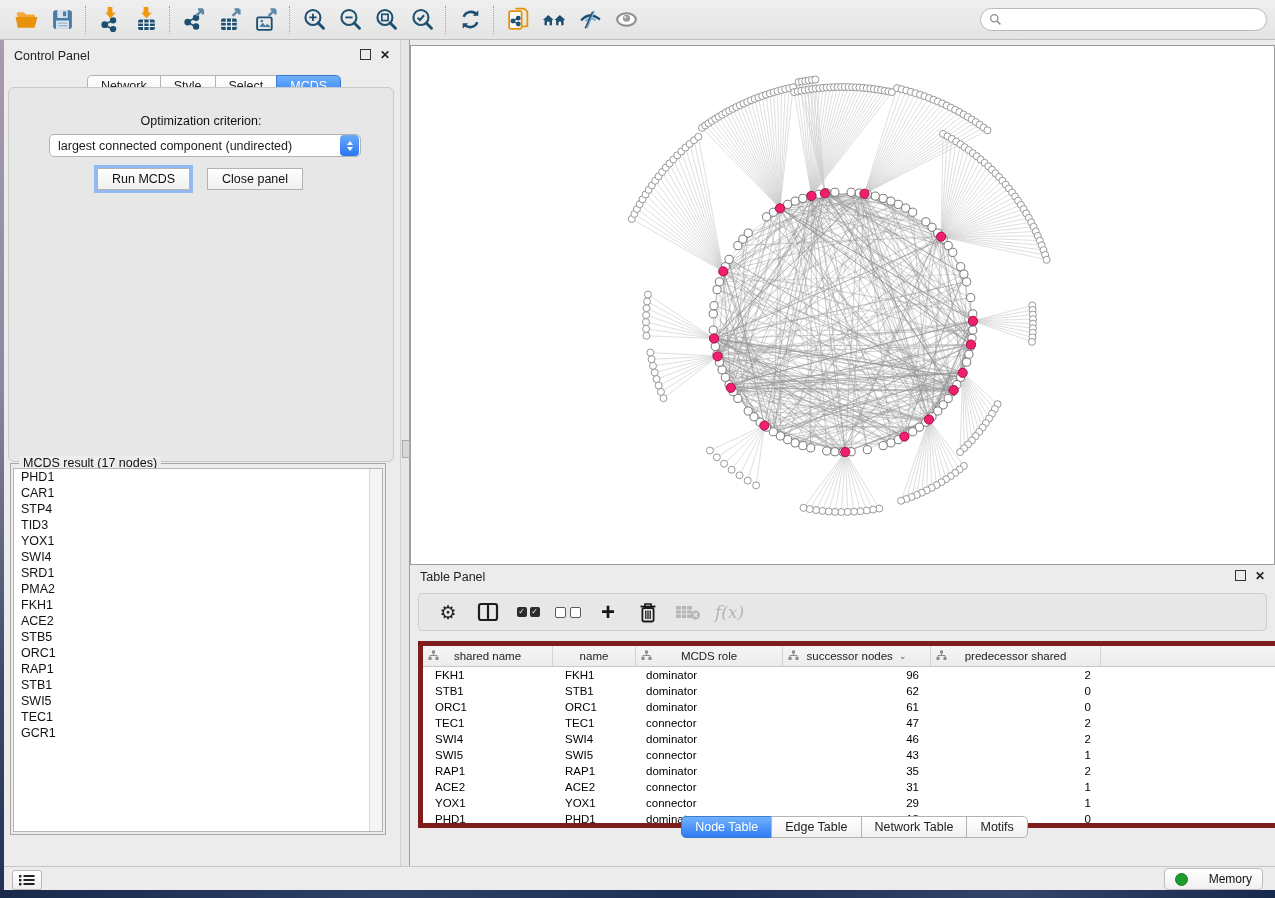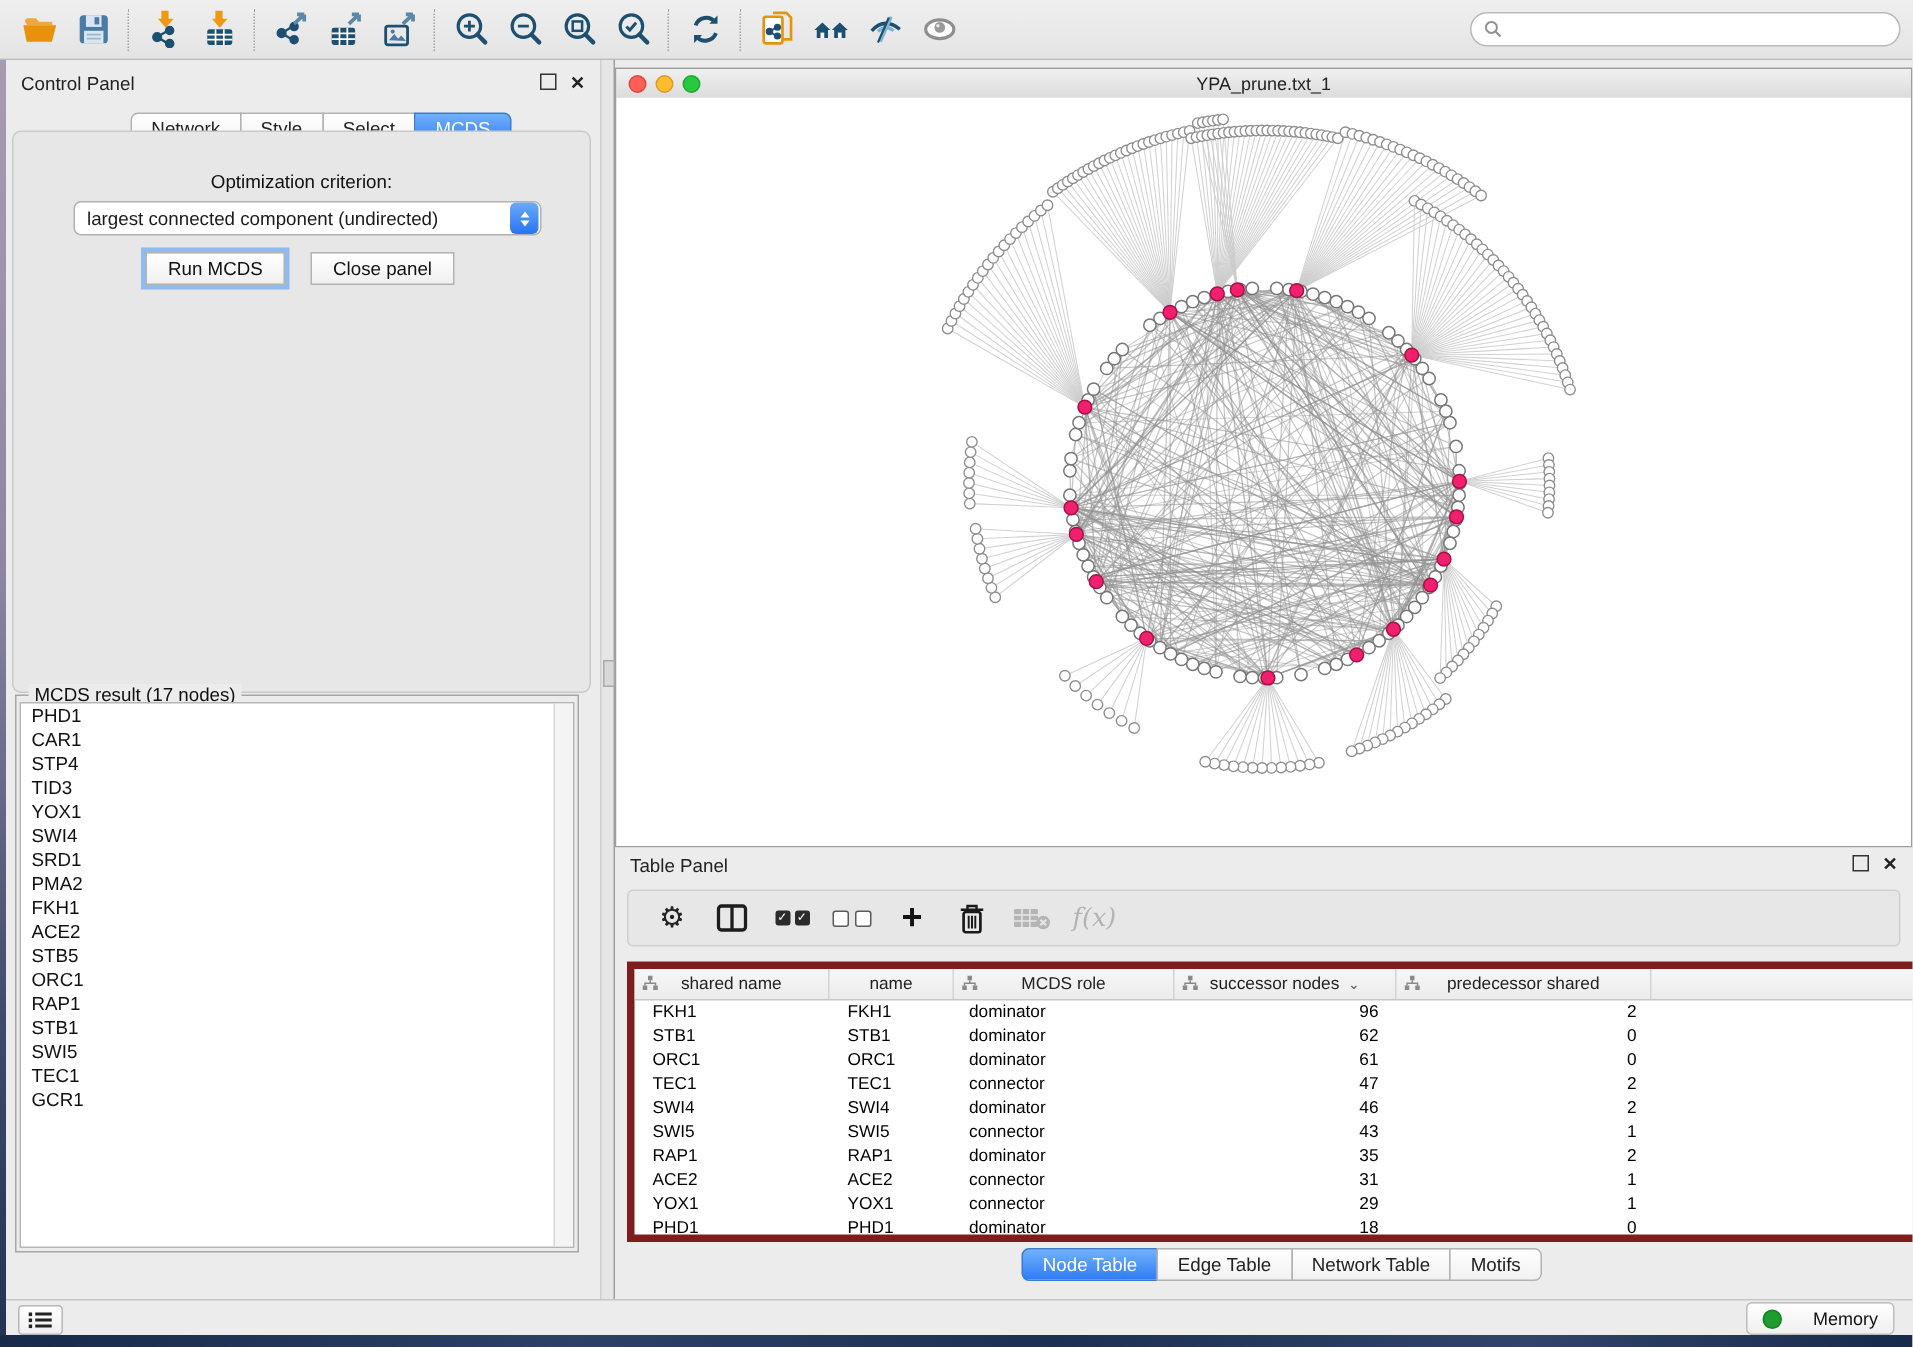--- a/index.html
+++ b/index.html
@@ -96,21 +96,21 @@
   .hcell .sort{margin-left:6px;color:#555;font-size:9px;}
   .trow{display:flex;height:16px;}
   .tcell{font-size:11.5px;line-height:16px;box-sizing:border-box;white-space:nowrap;overflow:hidden;color:#000;}
   .c0{width:130px;padding-left:12px;}
   .c1{width:83px;padding-left:12px;}
   .c2{width:147px;padding-left:10px;}
   .c3{width:148px;text-align:right;padding-right:12px;}
   .c4{width:170px;text-align:right;padding-right:10px;}
   #nt-scroll{position:absolute;top:21px;right:0;width:13px;bottom:0;background:#f5f5f5;border-left:1px solid #ddd;}
   #nt-thumb{position:absolute;left:1.5px;width:9px;border-radius:5px;background:#c4c4c4;}
-  #bottom-tabs{position:absolute;left:0;right:0;top:267px;display:flex;justify-content:center;}
+  #bottom-tabs{position:absolute;left:0;right:0;top:251px;display:flex;justify-content:center;}
 
   
   #status-bar{left:4px;top:866px;width:1271px;height:24px;background:#ececec;border-top:1px solid #c6c6c6;box-sizing:border-box;}
   #list-btn{position:absolute;left:8px;top:3px;width:28px;height:18px;background:linear-gradient(#fff,#efefef);
       border:1px solid #b7b7b7;border-radius:3px;display:flex;align-items:center;justify-content:center;}
   #memory-btn{position:absolute;right:12px;top:1px;height:20px;background:linear-gradient(#fff,#f0f0f0);
       border:1px solid #bdbdbd;border-radius:4px;display:flex;align-items:center;gap:21px;padding:0 10px;font-size:12px;color:#111;}
   #memory-dot{width:11px;height:11px;border-radius:50%;background:#1f9c30;border:1px solid #158022;}
 </style>
 </head>
@@ -319,26 +319,20 @@
       <div id="mcds-scroll"></div>
     </div>
   </div>
 </div>
 
 <div id="vsplit" class="abs">
   <div id="vsplit-handle"></div>
 </div>
 
 <div id="net-window" class="abs">
-  <div id="net-titlebar">
-    <span id="net-title">YPA_prune.txt_1</span>
-    <span class="tl red"></span>
-    <span class="tl yellow"></span>
-    <span class="tl green"></span>
-  </div>
   <div id="net-canvas">
     <svg id="net-svg" width="863" height="499" viewBox="411 65 863 499">
         <g>
           <line x1="717.0841890532779" y1="289.67031466856884" x2="773.3425166527304" y2="431.76263031526196" stroke="#a2a2a2" stroke-width="0.7" opacity="0.5"></line>
           <line x1="966.6373471183699" y1="362.17220926874313" x2="970.6973425947295" y2="346.3595708961442" stroke="#a2a2a2" stroke-width="0.7" opacity="0.5"></line>
           <line x1="970.6973425947295" y1="346.3595708961442" x2="973" y2="322" stroke="#a2a2a2" stroke-width="0.7" opacity="0.5"></line>
           <line x1="956.9198684057022" y1="384.627977633223" x2="773.3425166527304" y2="431.76263031526196" stroke="#a2a2a2" stroke-width="0.7" opacity="0.5"></line>
           <line x1="714.0250888291179" y1="305.7066796366405" x2="925.8651186673297" y2="221.83327843914742" stroke="#a2a2a2" stroke-width="0.7" opacity="0.5"></line>
           <line x1="766.5879172019785" y1="216.82779073125684" x2="851.1627675388108" y2="192.2565253043247" stroke="#a2a2a2" stroke-width="0.7" opacity="0.5"></line>
           <line x1="826.7066796366404" y1="450.97491117088214" x2="925.8651186673296" y2="422.1667215608526" stroke="#a2a2a2" stroke-width="0.7" opacity="0.5"></line>

